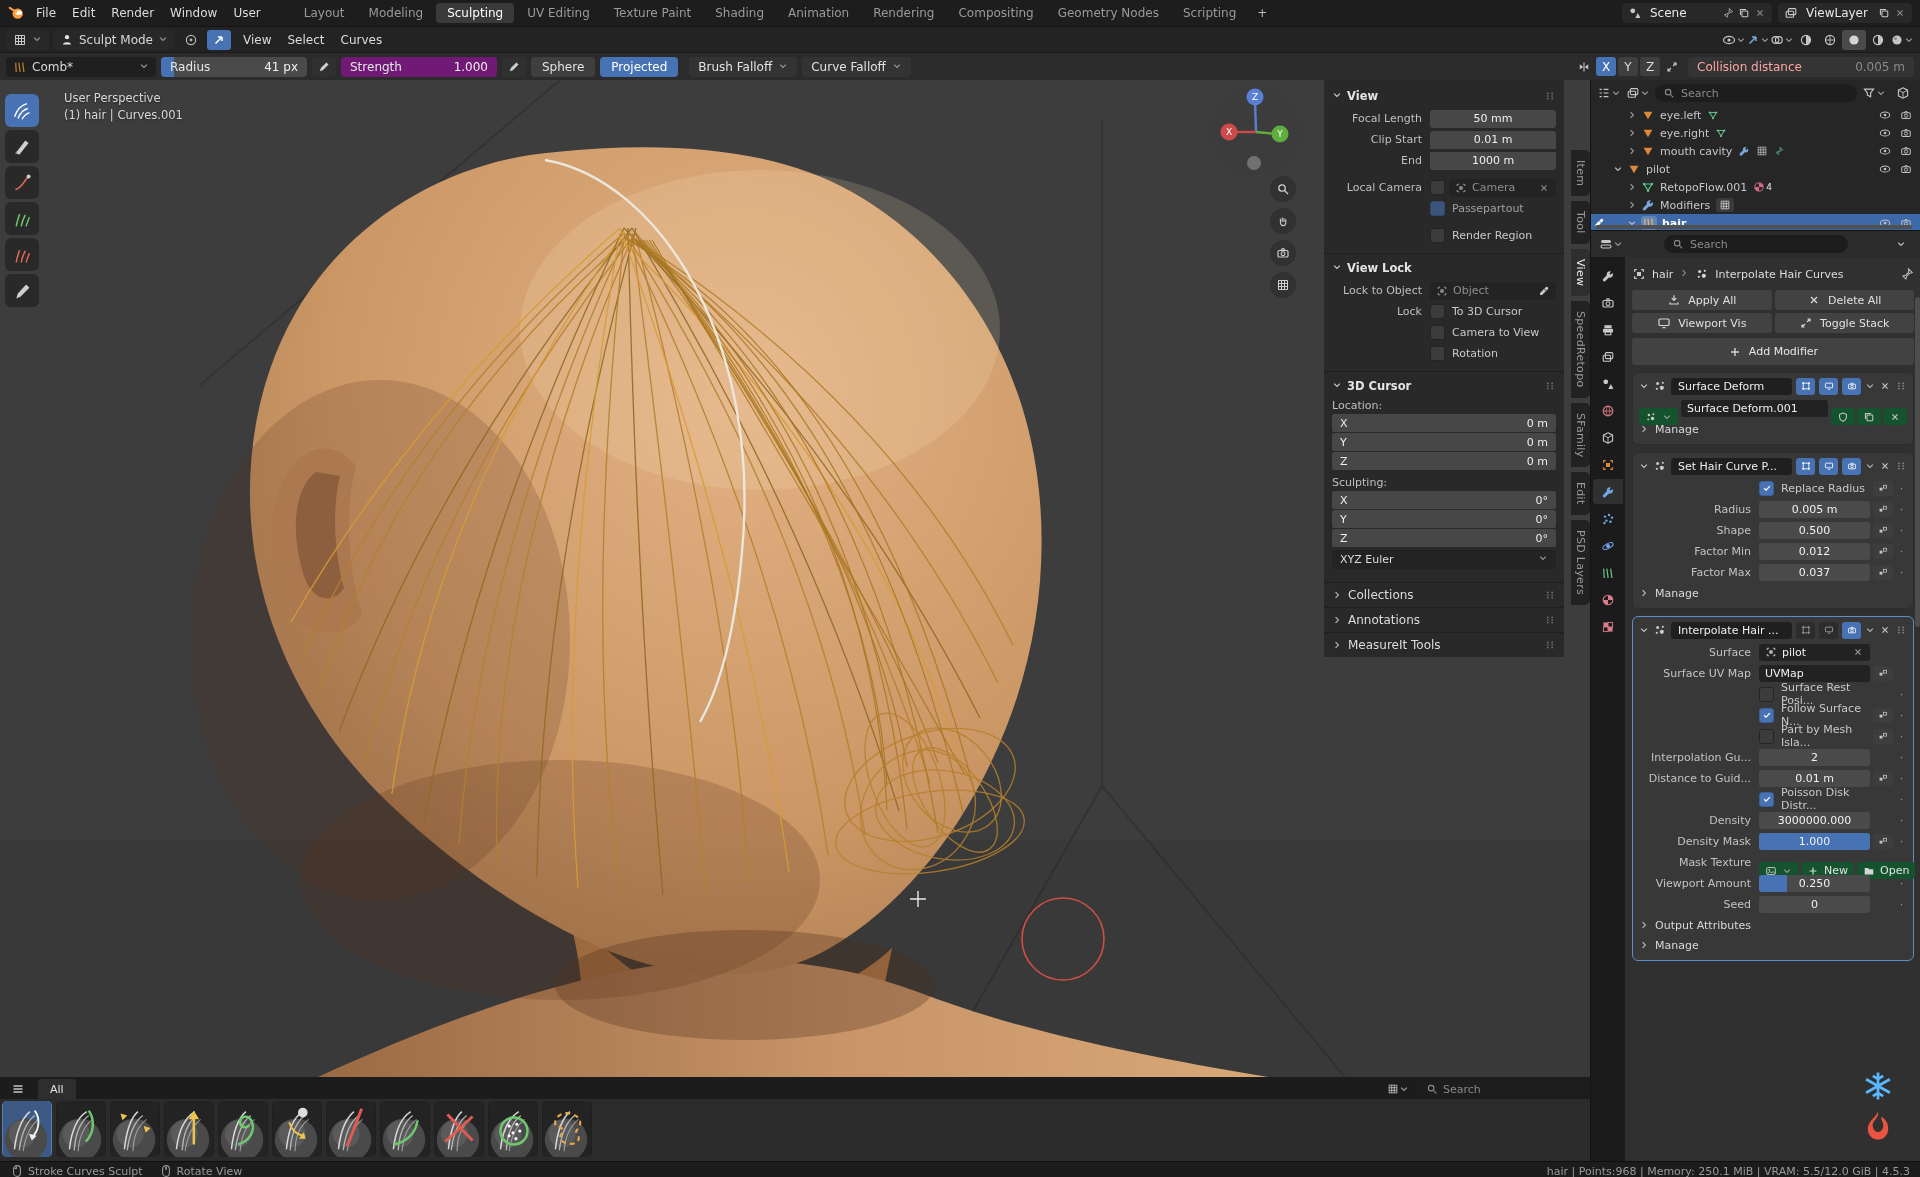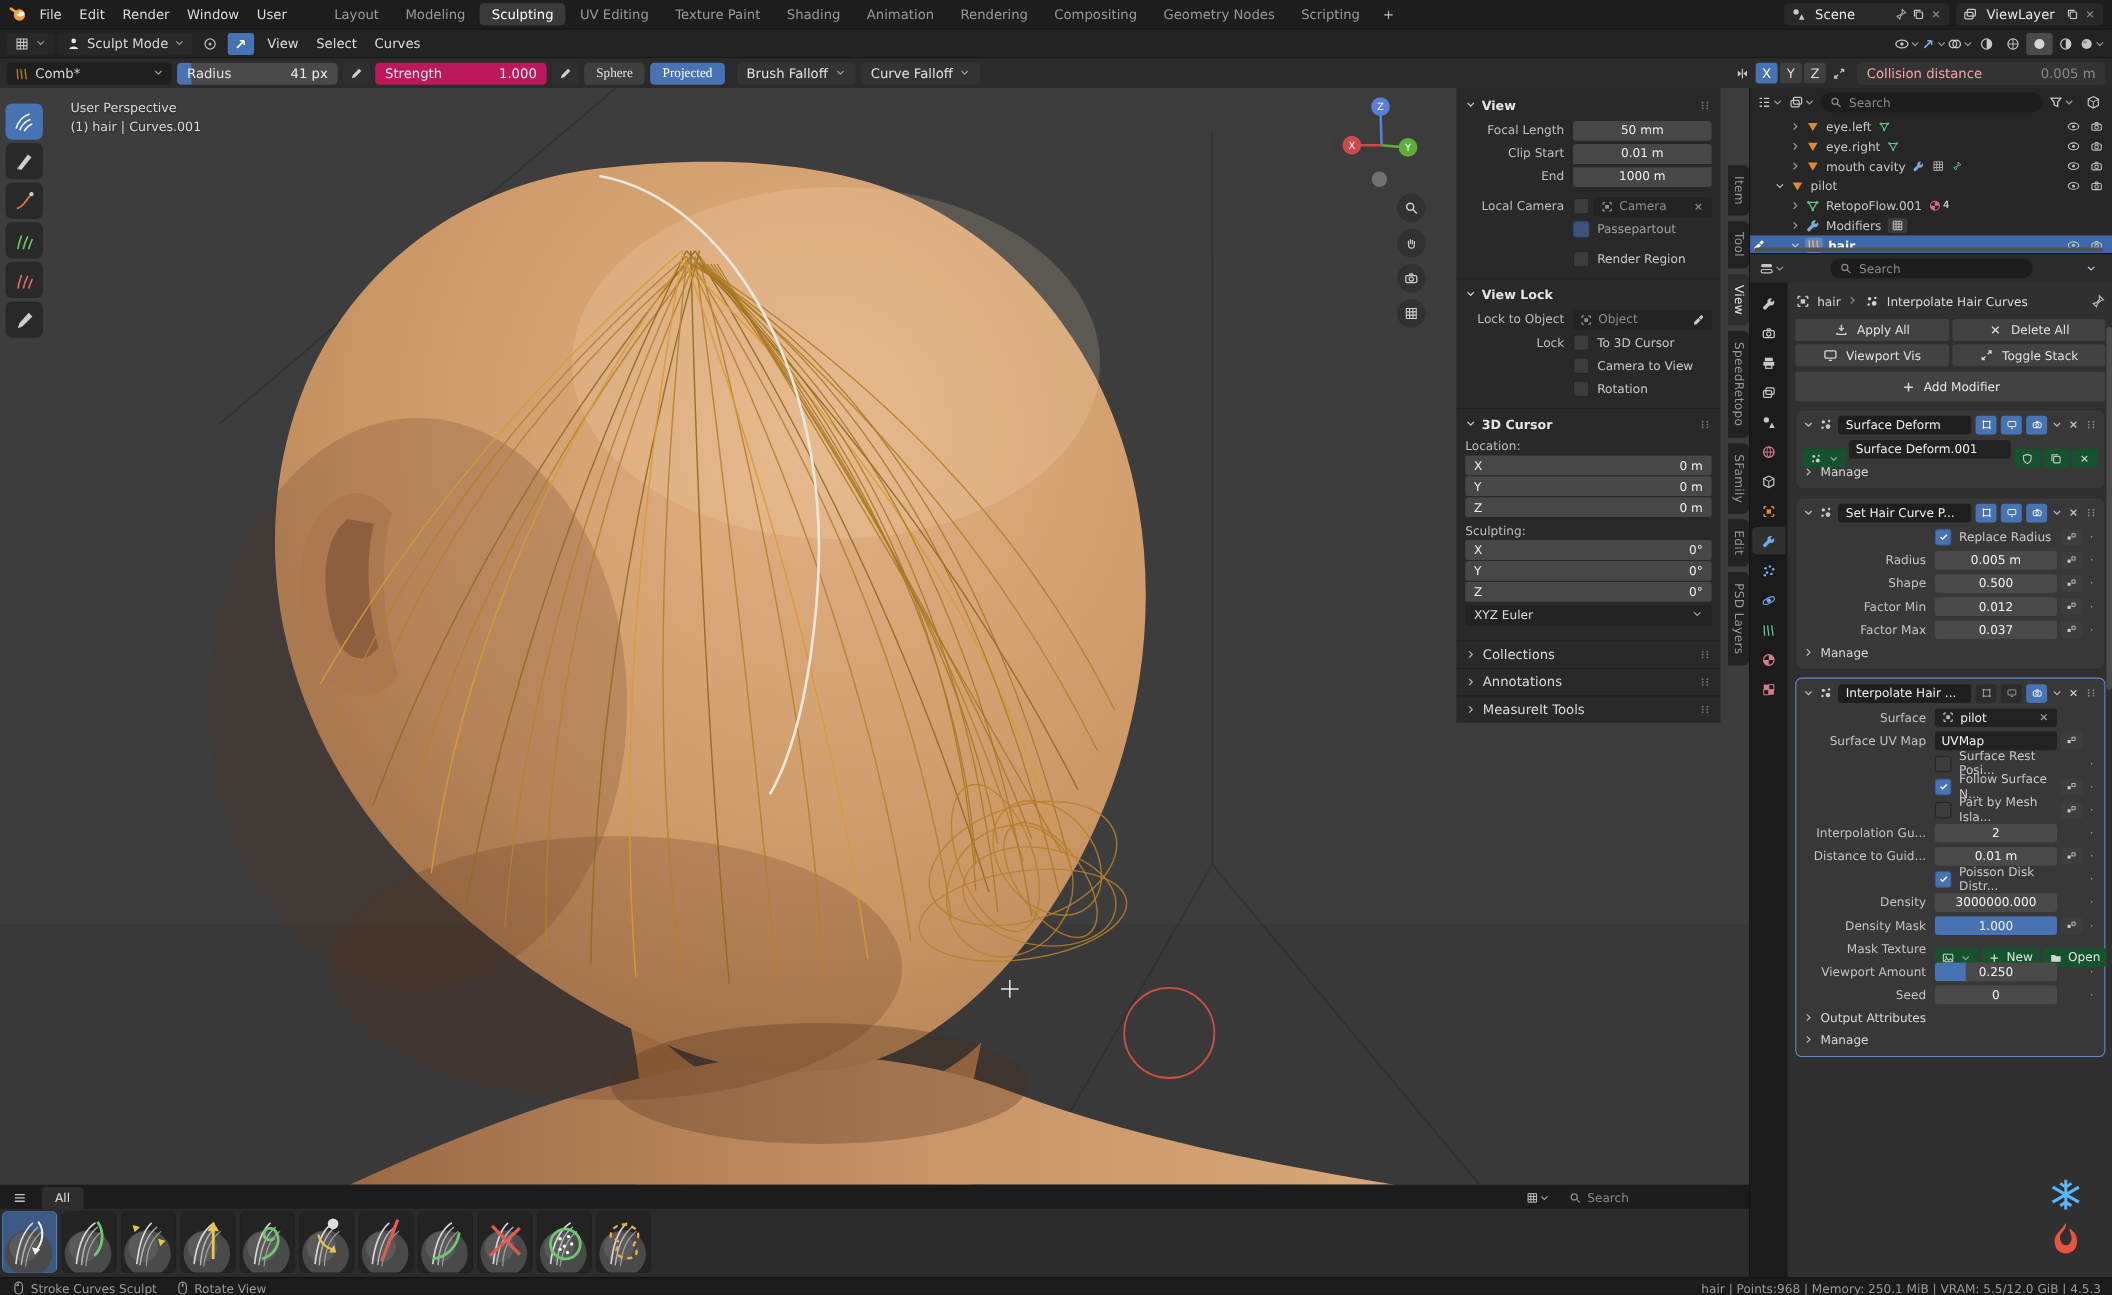--- a/index.html
+++ b/index.html
@@ -24,21 +24,21 @@
   
   .hdr1{height:25px;background:#232323;display:flex;align-items:center;padding:0 6px;gap:4px;border-top:1px solid #151515;}
   .hdr2{height:27px;background:#2b2b2b;display:flex;align-items:center;padding:0 6px;gap:5px;border-top:1px solid #1a1a1a;}
   .pill{display:flex;align-items:center;gap:5px;background:#282828;height:20px;border-radius:4px;padding:0 7px;}
   .menu-txt{padding:2px 8px;color:#dcdcdc;}
   .icbtn{display:flex;align-items:center;justify-content:center;width:24px;height:20px;border-radius:3px;color:#c5c5c5;}
   .icbtn.on{background:#4772b3;color:#fff;}
   .slider{position:relative;height:20px;border-radius:4px;background:#4a4a4a;display:flex;align-items:center;
           justify-content:space-between;padding:0 9px;color:#f0f0f0;overflow:hidden;}
   .slider .lab{color:#e6e6e6;}
-  .btn{height:20px;border-radius:4px;background:#3f3f3f;display:flex;align-items:center;justify-content:center;padding:0 11px;color:#e2e2e2;font-family:Liberation Serif, serif;}
+  .btn{height:20px;border-radius:4px;background:#3f3f3f;display:flex;align-items:center;justify-content:center;padding:0 11px;color:#e2e2e2;}
   .btn.blue{background:#4772b3;color:#fff;}
   .drop{height:20px;border-radius:4px;background:#333;display:flex;align-items:center;gap:6px;padding:0 9px;color:#e2e2e2;}
   .axis-btn{width:20px;height:19px;border-radius:3px;background:#3f3f3f;display:flex;align-items:center;justify-content:center;color:#ddd;}
   .axis-btn.on{background:#4772b3;color:#fff;}
   
   .main{display:flex;height:1081px;}
   .viewport{position:relative;width:1590px;background:#3d3d3d;overflow:hidden;flex:none;}
   .vp-svg{position:absolute;left:0;top:0;}
   .vp-overlay{position:absolute;left:64px;top:10px;line-height:17px;color:#d9d9d9;font-size:11.5px;text-shadow:0 1px 2px rgba(0,0,0,.4);}
   
@@ -329,21 +329,21 @@
     <div class="slider" style="width:128px">
       <div class="fillbar" style="position:absolute;left:0;top:0;bottom:0;width:9%;background:#4772b3"></div>
       <span class="lab" style="position:relative">Radius</span>
       <span style="position:relative">41 px</span>
     </div>
     <span class="icbtn" style="background:#303030" id="pen1">
         <svg class="ic" viewBox="0 0 14 14" style="color:#cfcfcf" xmlns="http://www.w3.org/2000/svg">
           <path d="M2.8 11.2l1-3.1 5.6-5.6 2.1 2.1-5.6 5.6z" fill="currentColor"></path>
         </svg>
       </span>
-    <div class="slider" style="width:138px;background:#be185d">
+    <div class="slider" style="width:138px;background:#701a75">
       <span class="lab">Strength</span>
       <span>1.000</span>
     </div>
     <span class="icbtn" style="background:#303030" id="pen2">
         <svg class="ic" viewBox="0 0 14 14" style="color:#cfcfcf" xmlns="http://www.w3.org/2000/svg">
           <path d="M2.8 11.2l1-3.1 5.6-5.6 2.1 2.1-5.6 5.6z" fill="currentColor"></path>
         </svg>
       </span>
     <div class="btn">Sphere</div>
     <div class="btn blue">Projected</div>

